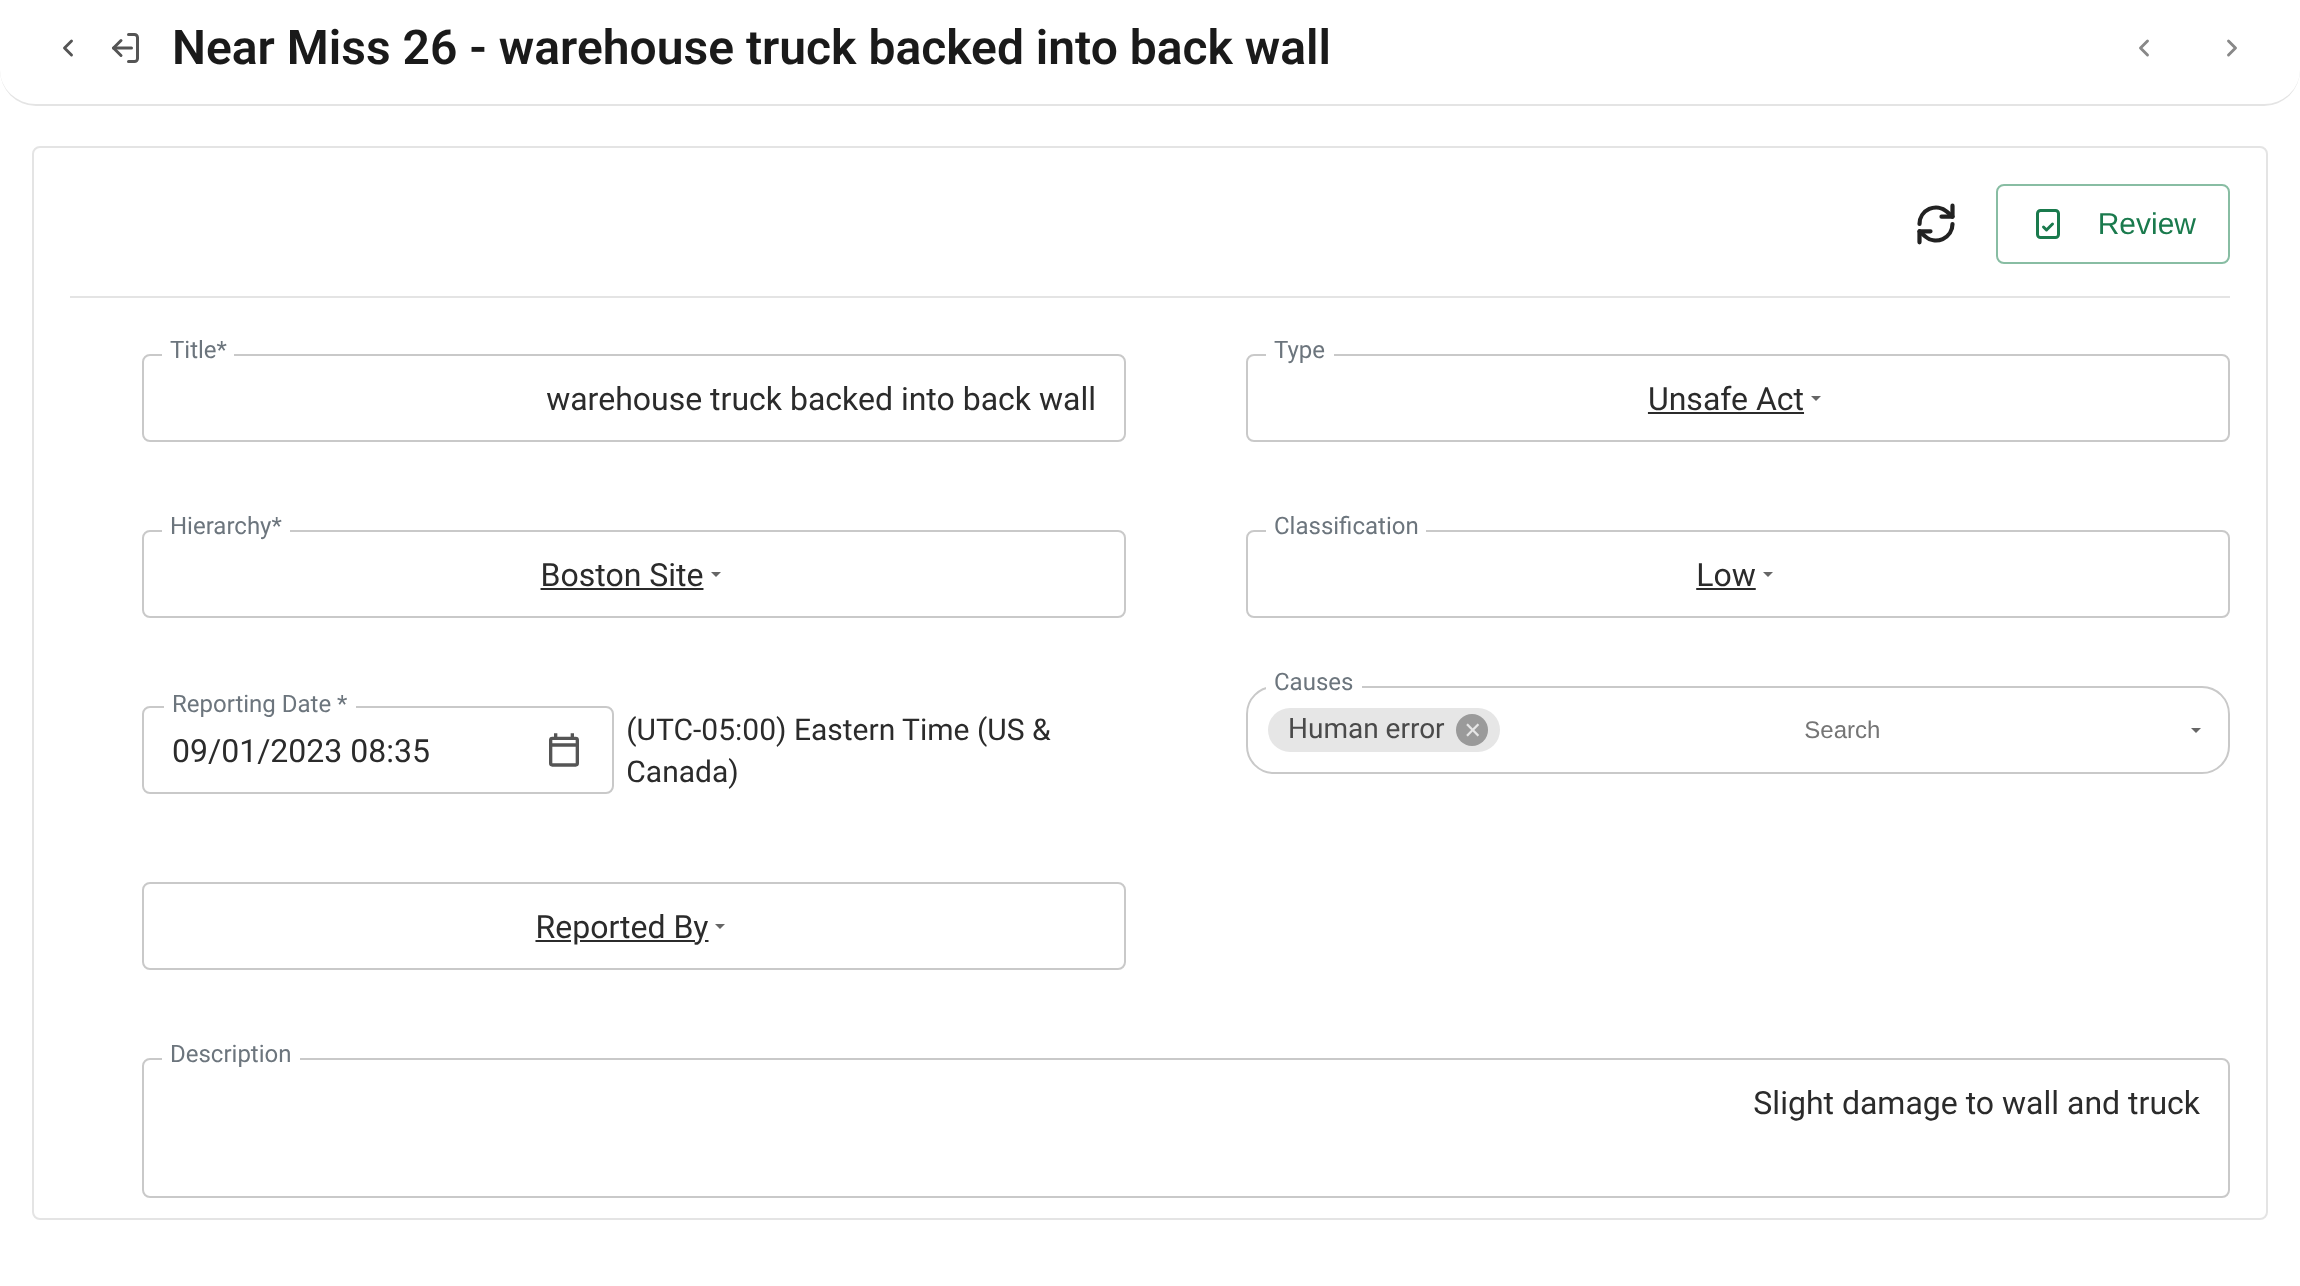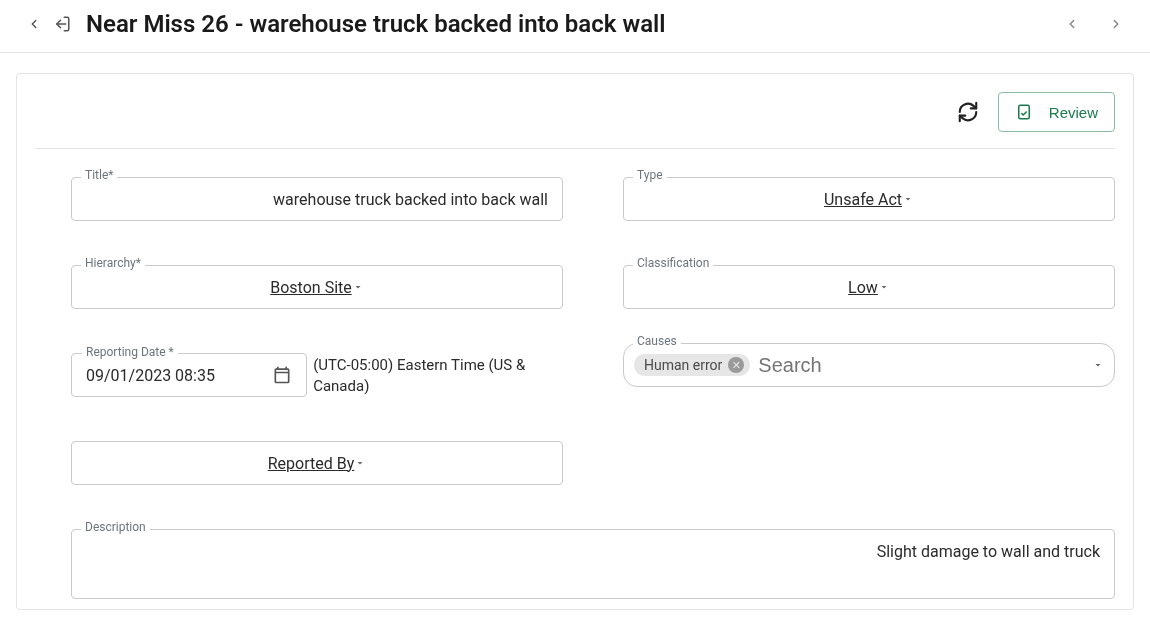--- a/index.html
+++ b/index.html
@@ -9,20 +9,21 @@
     color: #212529;
     width: 1150px;
     height: 643px;
     overflow: hidden;
   }
   .topbar {
     display: flex;
     align-items: center;
     padding: 10px 20px 14px 20px;
     border-bottom: 1px solid #e4e4e4;
+    border-radius: 18px;
   }
   .topbar .nav-btn {
     width: 28px; height: 28px;
     display: inline-flex; align-items: center; justify-content: center;
     color: #666; cursor: pointer;
   }
   .topbar .title {
     font-size: 24px;
     font-weight: 600;
     color: #1a1a1a;
@@ -169,22 +170,23 @@
     background: #9a9a9a;
     color: #e6e6e6;
     display: inline-flex; align-items: center; justify-content: center;
     font-size: 11px;
     cursor: pointer;
   }
   .causes-input {
     flex: 1;
     border: none;
     outline: none;
-    font-size: 20px;
+    font-size: 12px;
     color: #888;
+    text-align: center;
   }
   .textarea {
     min-height: 70px;
     align-items: flex-start;
     padding-top: 12px;
   }
   svg { display: block; }
 </style>
 </head>
 <body>

